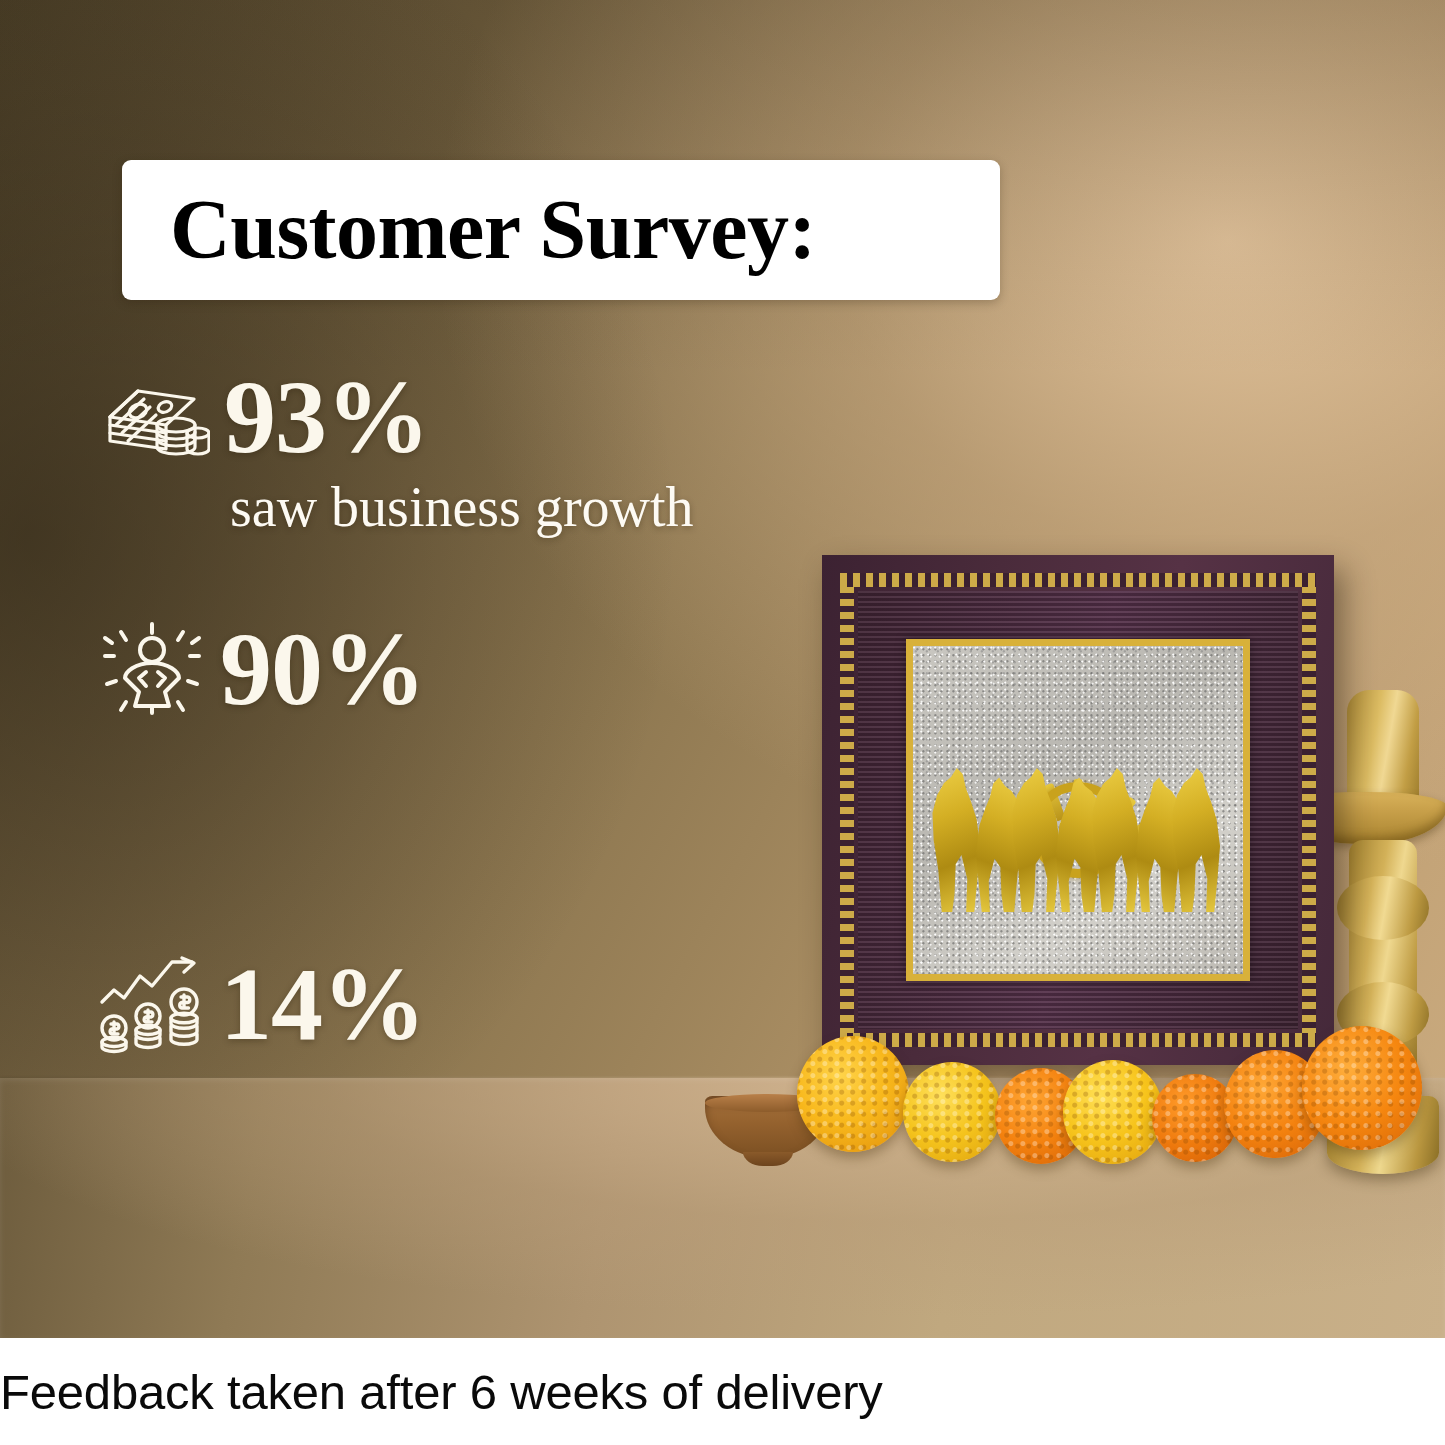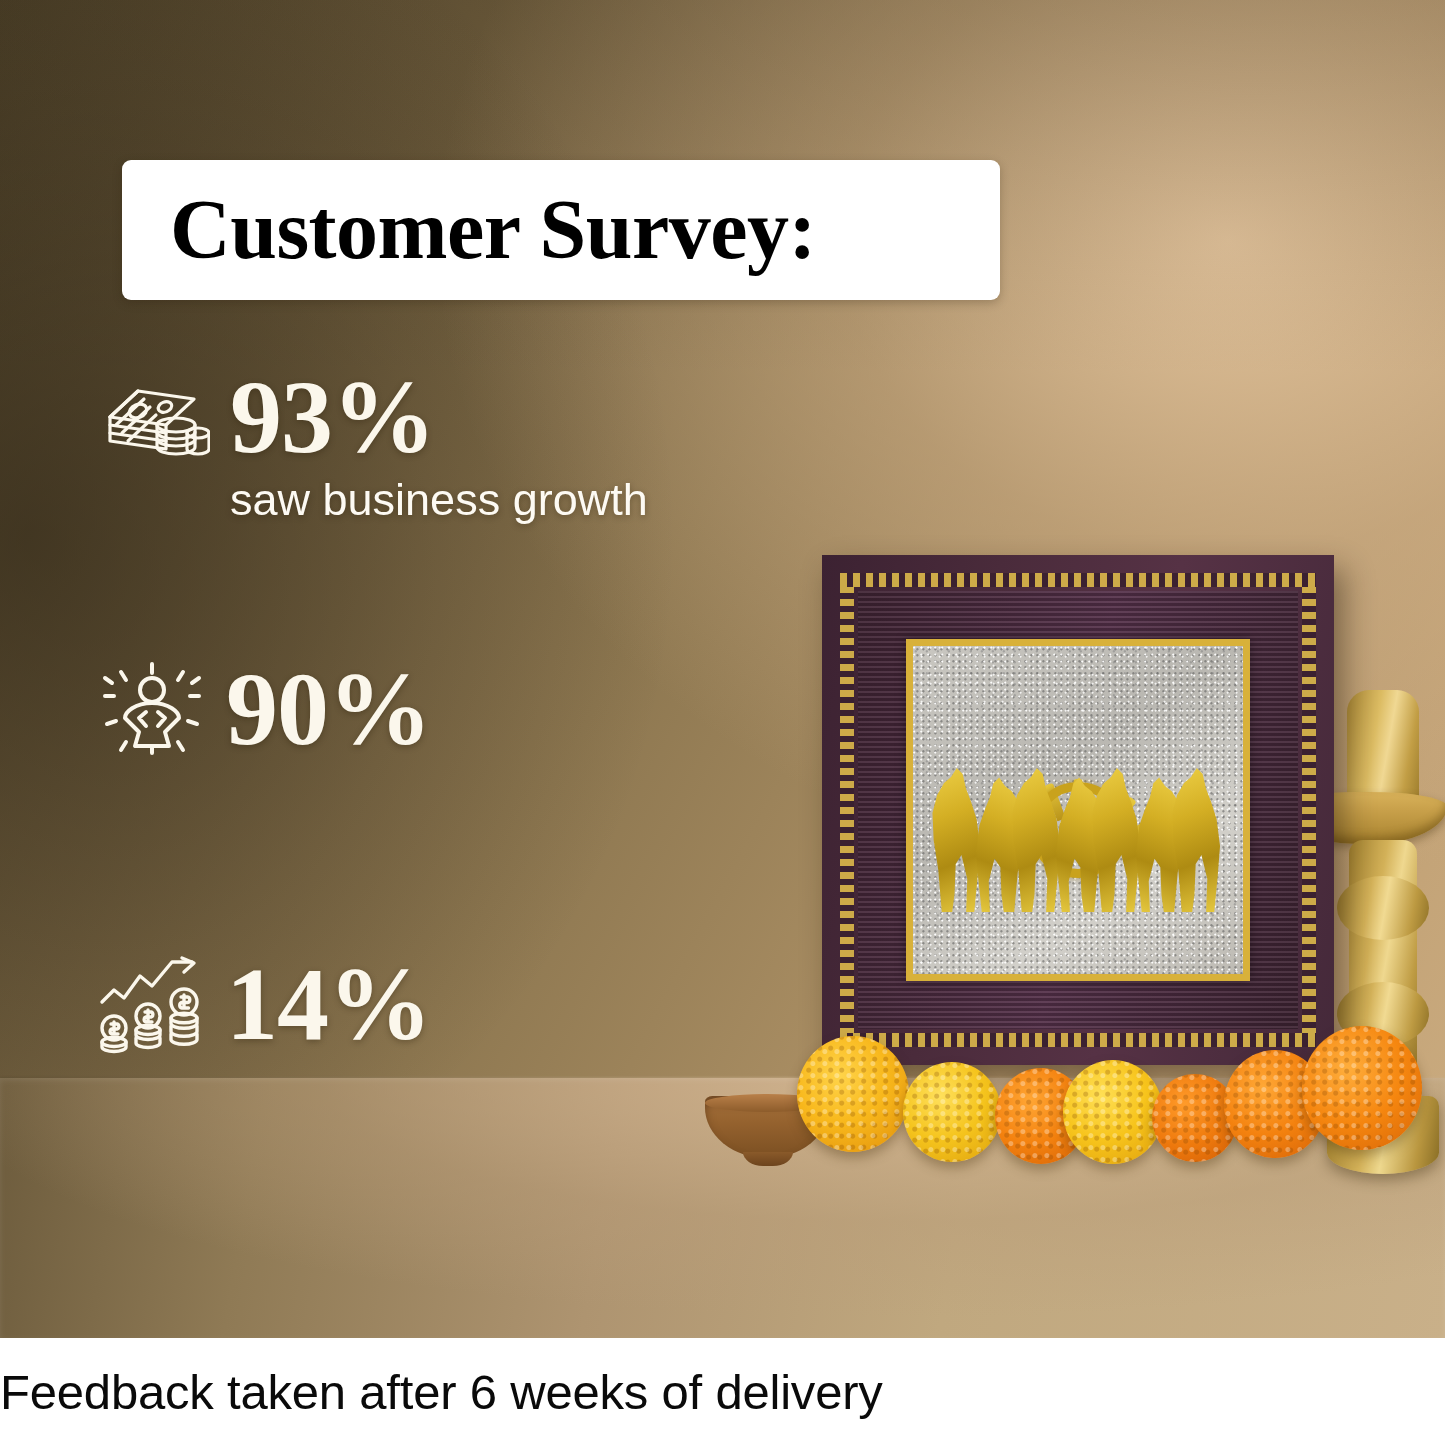--- a/index.html
+++ b/index.html
@@ -220,43 +220,43 @@
     font-weight:700;
     font-size:84px;
     line-height:1;
     color:#000000;
     letter-spacing:-0.5px;
     padding-left:48px;
   }
 
   
   .stat { position:absolute; }
-  .stat-head { display:flex; align-items:center; gap:18px;text-align:center; }
+  .stat-head { display:flex; align-items:center; gap:12px;text-align:center; }
   .stat-icon { width:112px; height:96px; flex:0 0 112px; display:flex; align-items:center; justify-content:center; }
   .stat-num {
     font-family:"Liberation Serif", serif;
     font-weight:700;
     font-size:104px;
     line-height:0.95;
     color:#fbf7ec;
     letter-spacing:-1px;
     text-shadow:0 2px 6px rgba(40,28,10,0.35);
   }
   .stat-label {
-    font-family:Liberation Sans, sans-serif;
-    font-size:45px;
+    font-family:Liberation Serif, serif;
+    font-size:56px;
     line-height:1.22;
     color:#fdfaf3;
     margin-left:130px;
     margin-top:6px;
     text-shadow:0 2px 6px rgba(40,28,10,0.35);
     max-width:700px;
   }
   .stat-1 { left:100px; top:368px; }
-  .stat-2 { left:96px; top:660px; }
+  .stat-2 { left:96px; top:620px; }
   .stat-3 { left:96px; top:955px; }
 
   
   .footer {
     position:absolute; left:0; top:1338px;
     width:1445px; height:107px;
     background:#ffffff;
     display:flex; align-items:center; justify-content:flex-start;
   }
   .footer-text {

